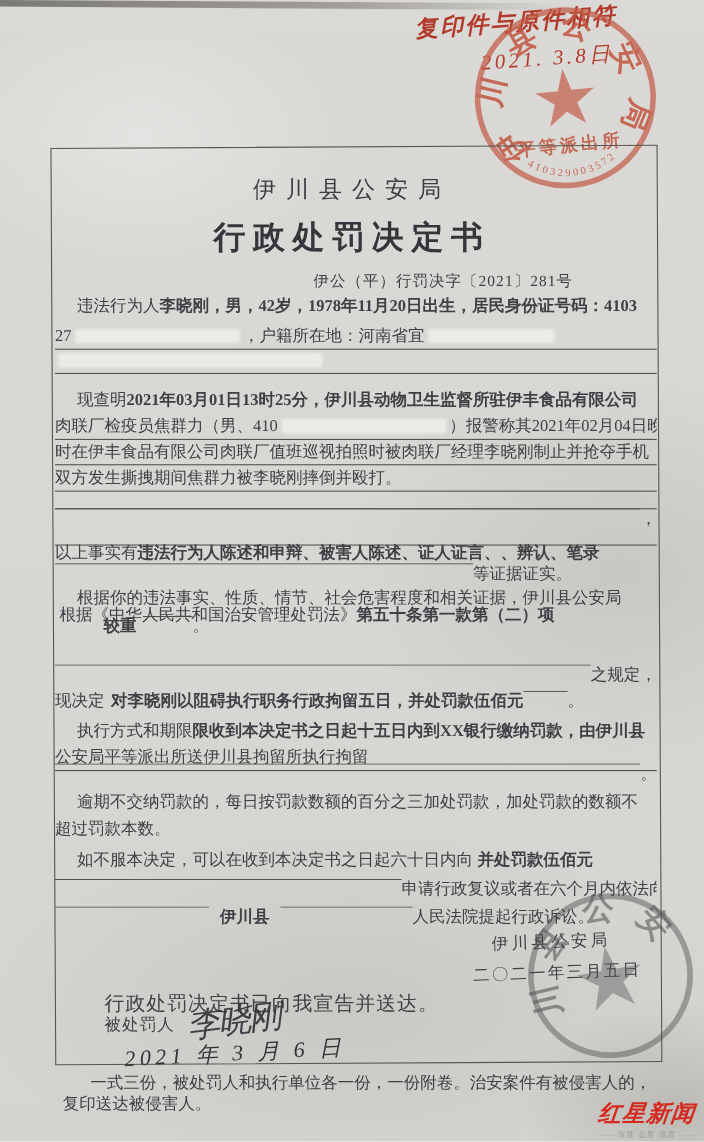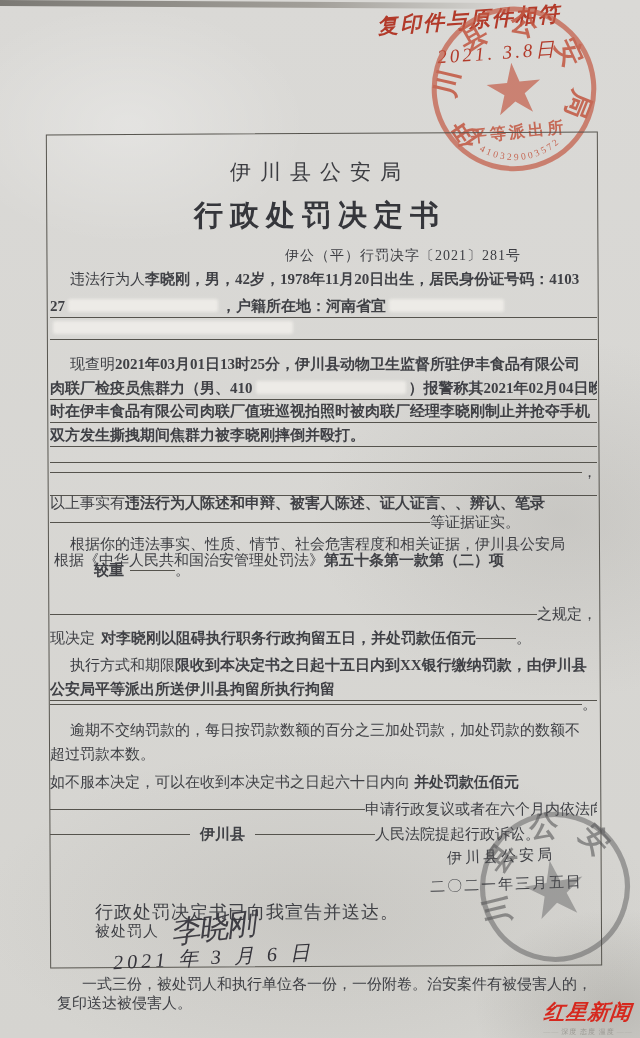--- a/index.html
+++ b/index.html
@@ -33,24 +33,24 @@
   .frame{position:absolute;left:48px;top:133px;width:550px;height:832px;
     border:1.6px solid #57554f;transform:rotate(-.3deg);}
   .title-agency{position:absolute;left:0;top:158px;width:640px;text-align:center;
     font-size:21px;letter-spacing:9px;color:#3c3d42;}
   .title-main{position:absolute;left:0;top:196px;width:640px;text-align:center;
     font-size:29px;font-weight:bold;letter-spacing:7px;color:#35363b;}
   .doc-no{position:absolute;left:285px;top:247px;font-size:14px;letter-spacing:1px;color:#3c3d42;}
   
   .doc{position:absolute;left:50px;top:0;width:547px;font-size:15px;}
   .line{position:absolute;left:0;width:100%;height:21px;line-height:21px;
-    display:flex;align-items:center;white-space:nowrap;overflow:hidden;}
+    display:flex;align-items:flex-start;white-space:nowrap;overflow:hidden;}
   .line span{line-height:21px;}
   .u{border-bottom:1px solid #55534d;font-weight:bold;}
-  .ufull{border-bottom:1px solid #55534d;font-weight:bold;}
+  .ufull{border-bottom:1px solid #55534d;}
   .fill{border-bottom:1px solid #55534d;flex:0 0 auto;}
   .grow{flex:1 1 auto;}
   .redact{align-self:center;height:13px;background:#edebe7;filter:blur(1.6px);
     border-radius:2px;flex:0 0 auto;margin:0 3px 2px 3px;}
   
   .deliver-1{position:absolute;left:95px;top:900px;font-size:18px;letter-spacing:1px;}
   .deliver-2{position:absolute;left:95px;top:922px;font-size:15px;letter-spacing:1px;}
   .sign-name{position:absolute;left:170px;top:908px;font-size:30px;font-style:italic;
     color:#34333a;transform:rotate(-7deg);letter-spacing:-2px;opacity:.92;}
   .sign-date{position:absolute;left:113px;top:944px;font-size:20px;font-style:italic;
@@ -170,21 +170,21 @@
     <div class="line" style="top:694px">
       <span class="fill grow"></span>
         <span>。</span>
     </div>
     <div class="line" style="top:720px;padding-left:20px">
       <span>逾期不交纳罚款的，每日按罚款数额的百分之三加处罚款，加处罚款的数额不</span>
     </div>
     <div class="line" style="top:744px">
       <span>超过罚款本数。</span>
     </div>
-    <div class="line" style="top:772px;">
+    <div class="line" style="top:772px;padding-left:20px">
       <span>如不服本决定，可以在收到本决定书之日起六十日内向</span>
         <span class="u" style="padding:0 4px">并处罚款伍佰元</span>
     </div>
     <div class="line" style="top:799px">
       <span class="fill" style="flex:0 0 315px"></span>
         <span>申请行政复议或者在六个月内依法向</span>
     </div>
     <div class="line" style="top:824px">
       <span class="fill" style="flex:0 0 140px"></span>
         <span class="u" style="padding:0 10px">伊川县</span>

